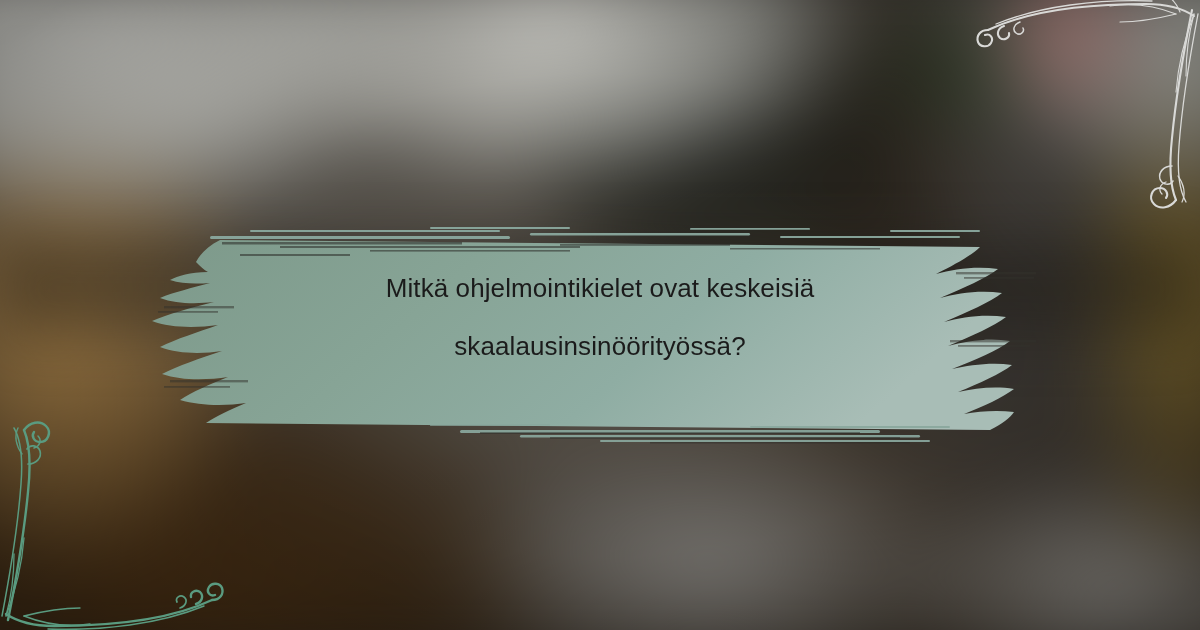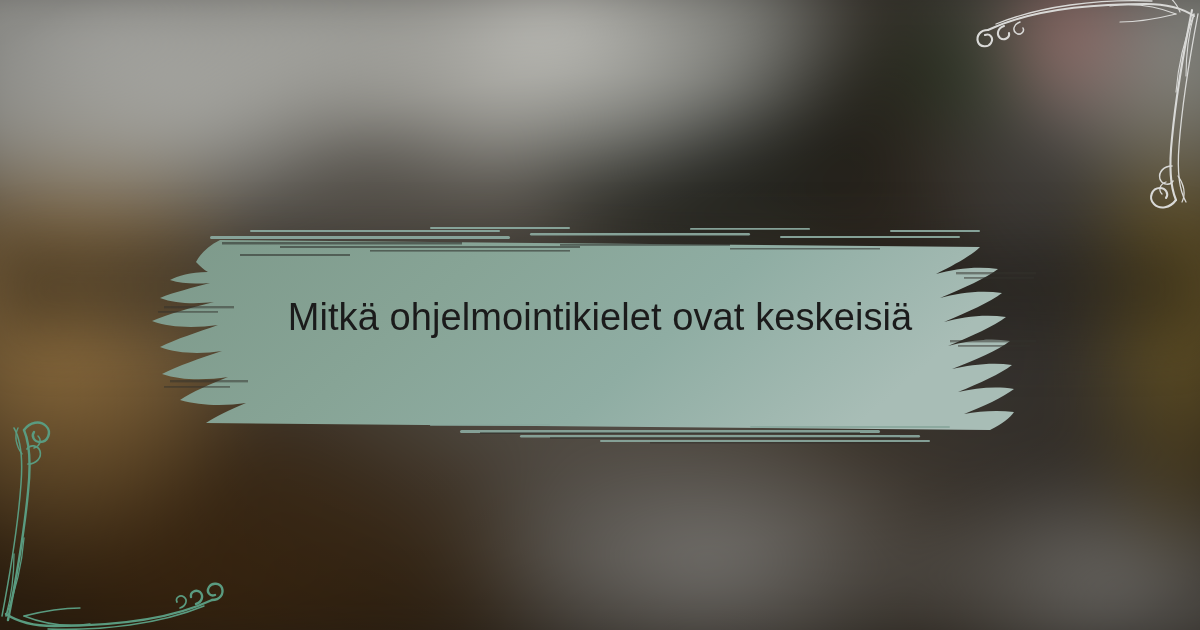--- a/index.html
+++ b/index.html
@@ -109,21 +109,21 @@
     display: flex;
     flex-direction: column;
     align-items: center;
     justify-content: center;
     padding-top: 4px;
     box-sizing: border-box;
   }
   .quote-line {
     color: #1b1b1b;
     font-family: "Liberation Sans", sans-serif;
-    font-size: 38px;
+    font-size: 26px;
     font-weight: 400;
     line-height: 58px;
     letter-spacing: .1px;
     text-align: center;
     white-space: nowrap;
   }
 
   
   .ornament {
     position: absolute;
@@ -223,20 +223,21 @@
         <rect x="826" y="92" width="80" height="2.4"></rect>
         <rect x="834" y="97" width="70" height="1.8"></rect>
         <rect x="820" y="160" width="86" height="2.4"></rect>
         <rect x="828" y="165" width="72" height="1.8"></rect>
       </g>
     </svg>
   </div>
 
   <div id="quote">
     <div class="quote-line">Mitkä ohjelmointikielet ovat keskeisiä</div>
+    <div class="quote-line">skaalausinsinöörityössä?</div>
   </div>
 
   <div class="ornament" id="ornament-tr">
     <svg viewBox="0 0 230 215" fill="none" stroke="#d9d9d7" stroke-width="2.1" stroke-linecap="round">
 
       <path d="M18,30 C60,10 120,4 176,4 C196,4 212,8 224,16"></path>
       <path d="M26,24 C70,6 128,-1 182,1" stroke-width="1.3"></path>
 
       <path d="M18,30 C10,30 6,36 8,42 C10,47 18,48 21,43 C24,38 20,33 15,35"></path>
       <path d="M34,26 C28,28 26,34 30,38 C34,41 40,38 39,33"></path>

